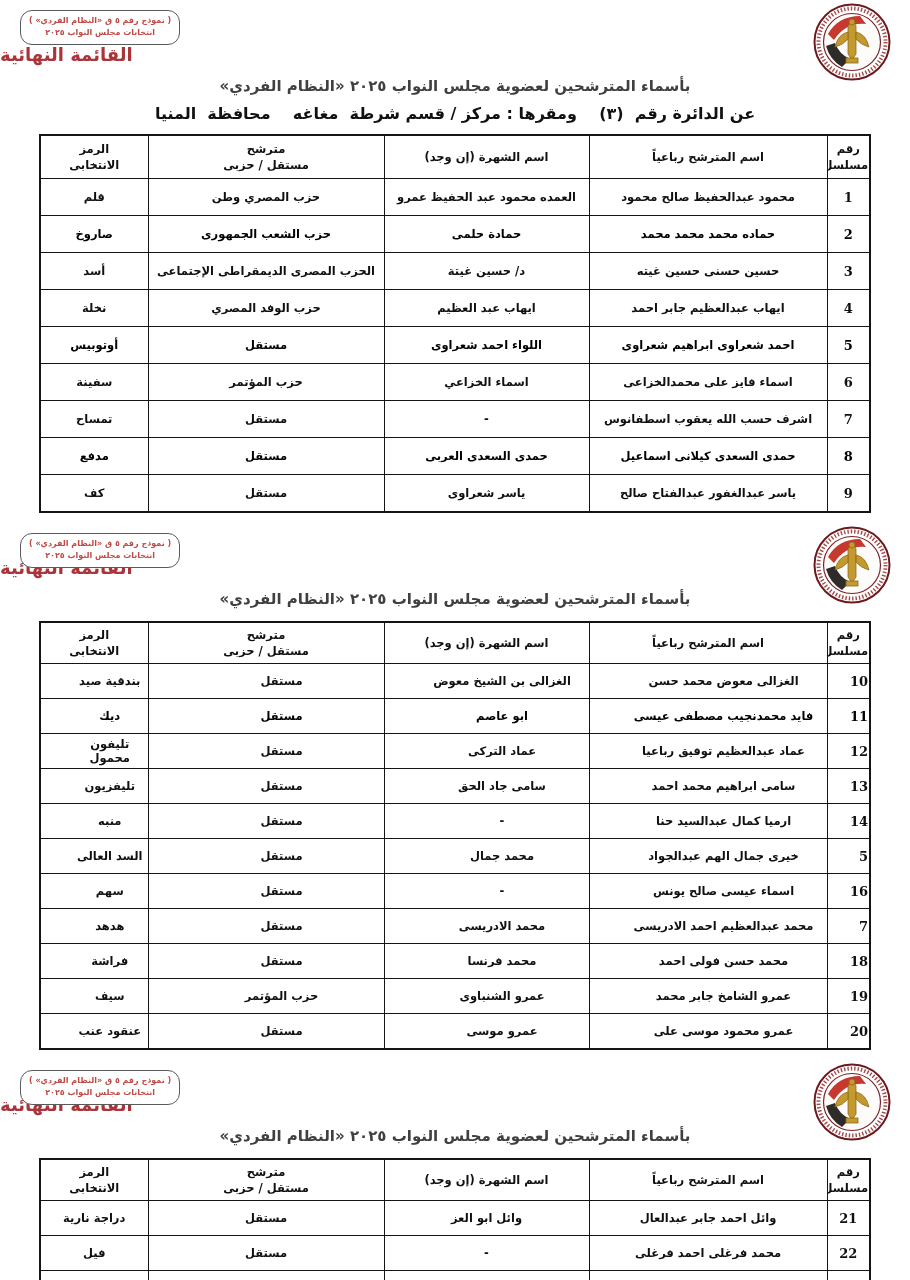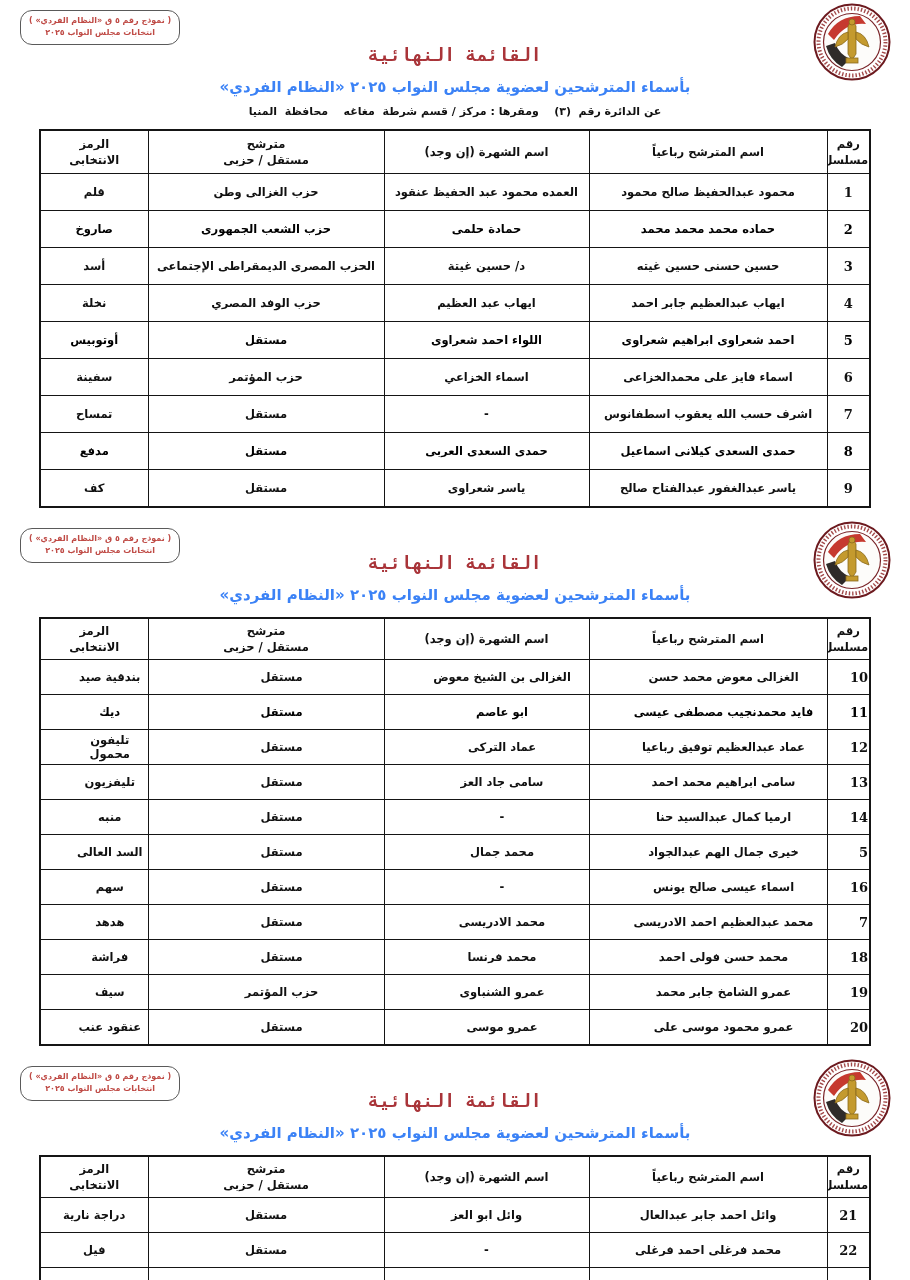--- a/index.html
+++ b/index.html
@@ -15,29 +15,29 @@
     position:absolute;left:20px;top:10px;
     border:1px solid #5a5a5a;border-radius:12px;
     padding:4px 8px;text-align:center;direction:rtl;
     color:#bf4a45;font-size:8px;font-weight:bold;line-height:1.55;
     background:#fff;min-width:118px;
   }
   
   .emblem{position:absolute;right:18px;top:2px;width:80px;height:80px;}
   .emblem svg{width:80px;height:80px;display:block;}
   .title{
-    text-align:center;color:#A93439;font-weight:bold;font-size:18px;
-    padding-top:44px;letter-spacing:.5px;font-family:Liberation Mono, monospace;
+    text-align:left;color:#A93439;font-weight:bold;font-size:18px;
+    padding-top:44px;letter-spacing:.5px;
   }
   .s23 .title{padding-top:34px;}
   .subtitle{
-    text-align:center;color:#3b82f6;font-weight:bold;font-size:15px;margin-top:12px;
+    text-align:center;color:#404040;font-weight:bold;font-size:15px;margin-top:12px;
   }
   .district{
-    text-align:center;color:#111;font-weight:bold;font-size:11px;margin-top:9px;
+    text-align:center;color:#111;font-weight:bold;font-size:16px;margin-top:9px;
     white-space:pre-wrap;
   }
   
   table.t{
     width:830px;margin:11px auto 0 auto;border-collapse:collapse;direction:rtl;
     table-layout:fixed;border:2px solid #151515;
   }
   .s23 table.t{margin-top:13px;}
   table.t th, table.t td{
     border:1px solid #151515;text-align:center;vertical-align:middle;
@@ -105,22 +105,22 @@
         <th>مترشح
 مستقل / حزبى</th>
         <th>الرمز
 الانتخابى</th>
       </tr>
     </thead>
     <tbody>
         <tr>
           <td class="c-serial">1</td>
           <td class="c-name">محمود عبدالحفيظ صالح محمود</td>
-          <td class="c-alias">العمده محمود عبد الحفيظ عنقود</td>
-          <td class="c-affiliation">حزب الغزالى وطن</td>
+          <td class="c-alias">العمده محمود عبد الحفيظ عمرو</td>
+          <td class="c-affiliation">حزب المصري وطن</td>
           <td class="c-symbol">قلم</td>
         </tr>
         <tr class="bold-row">
           <td class="c-serial">2</td>
           <td class="c-name">حماده محمد محمد محمد</td>
           <td class="c-alias">حمادة حلمى</td>
           <td class="c-affiliation">حزب الشعب الجمهورى</td>
           <td class="c-symbol">صاروخ</td>
         </tr>
         <tr>
@@ -228,21 +228,21 @@
         <tr>
           <td class="c-serial">12</td>
           <td class="c-name">عماد عبدالعظيم توفيق رباعيا</td>
           <td class="c-alias">عماد التركى</td>
           <td class="c-affiliation">مستقل</td>
           <td class="c-symbol">تليفون محمول</td>
         </tr>
         <tr>
           <td class="c-serial">13</td>
           <td class="c-name">سامى ابراهيم محمد احمد</td>
-          <td class="c-alias">سامى جاد العز</td>
+          <td class="c-alias">سامى جاد الحق</td>
           <td class="c-affiliation">مستقل</td>
           <td class="c-symbol">تليفزيون</td>
         </tr>
         <tr>
           <td class="c-serial">14</td>
           <td class="c-name">ارميا كمال عبدالسيد حنا</td>
           <td class="c-alias">-</td>
           <td class="c-affiliation">مستقل</td>
           <td class="c-symbol">منبه</td>
         </tr>

